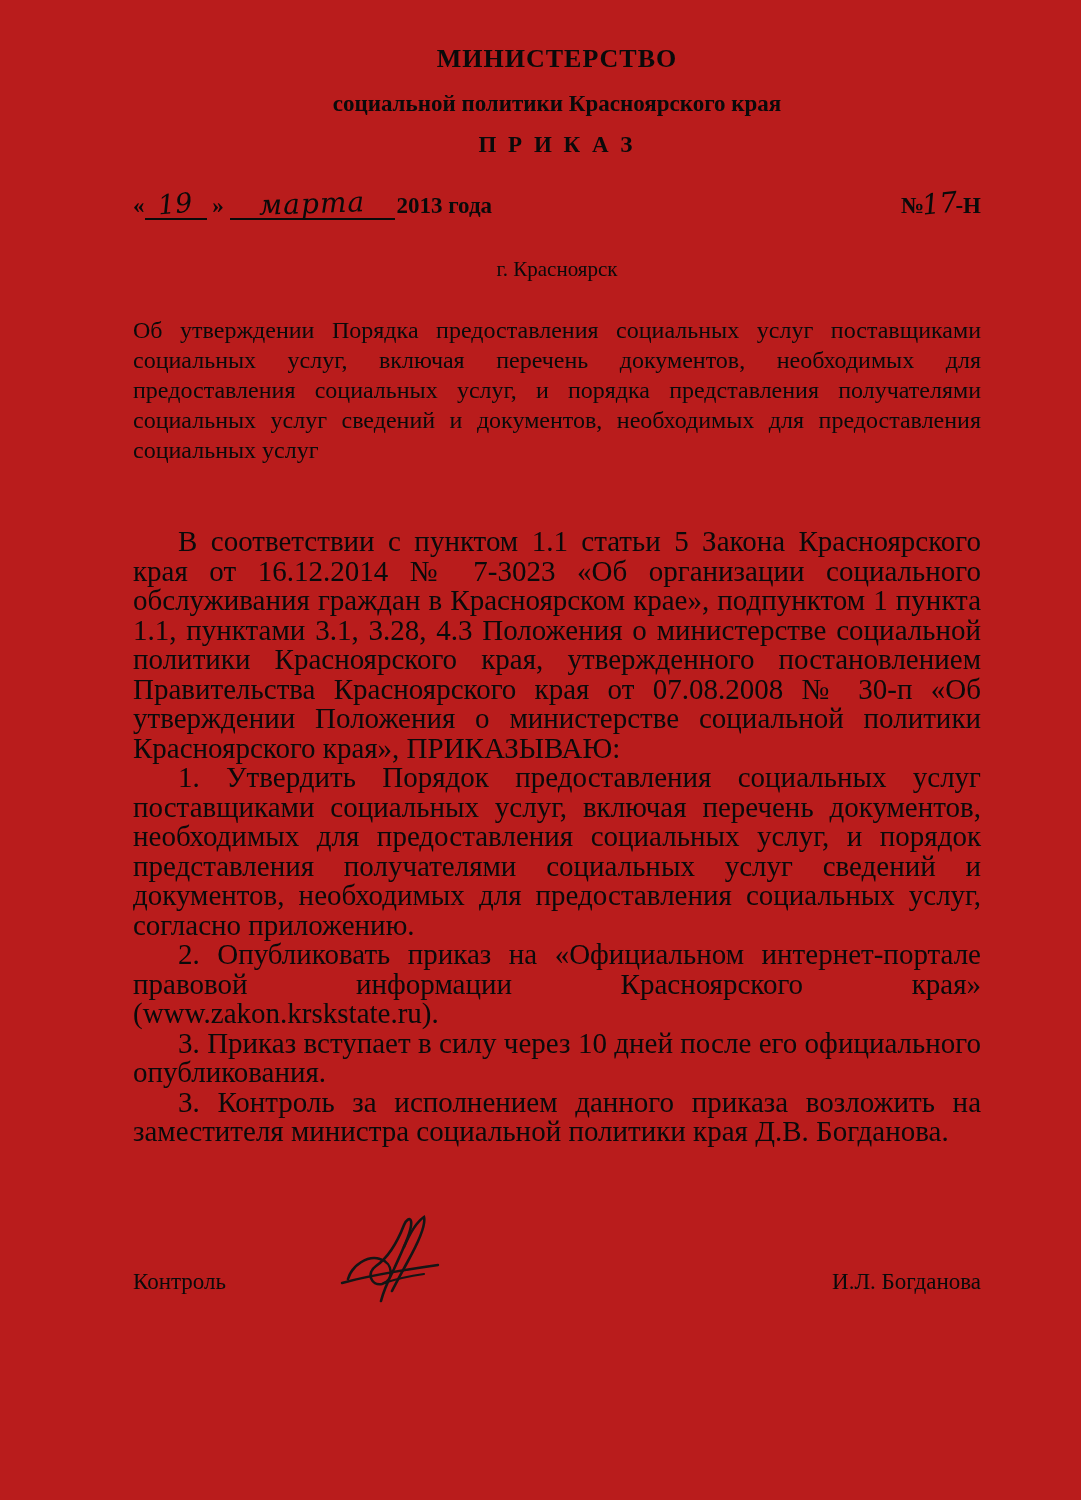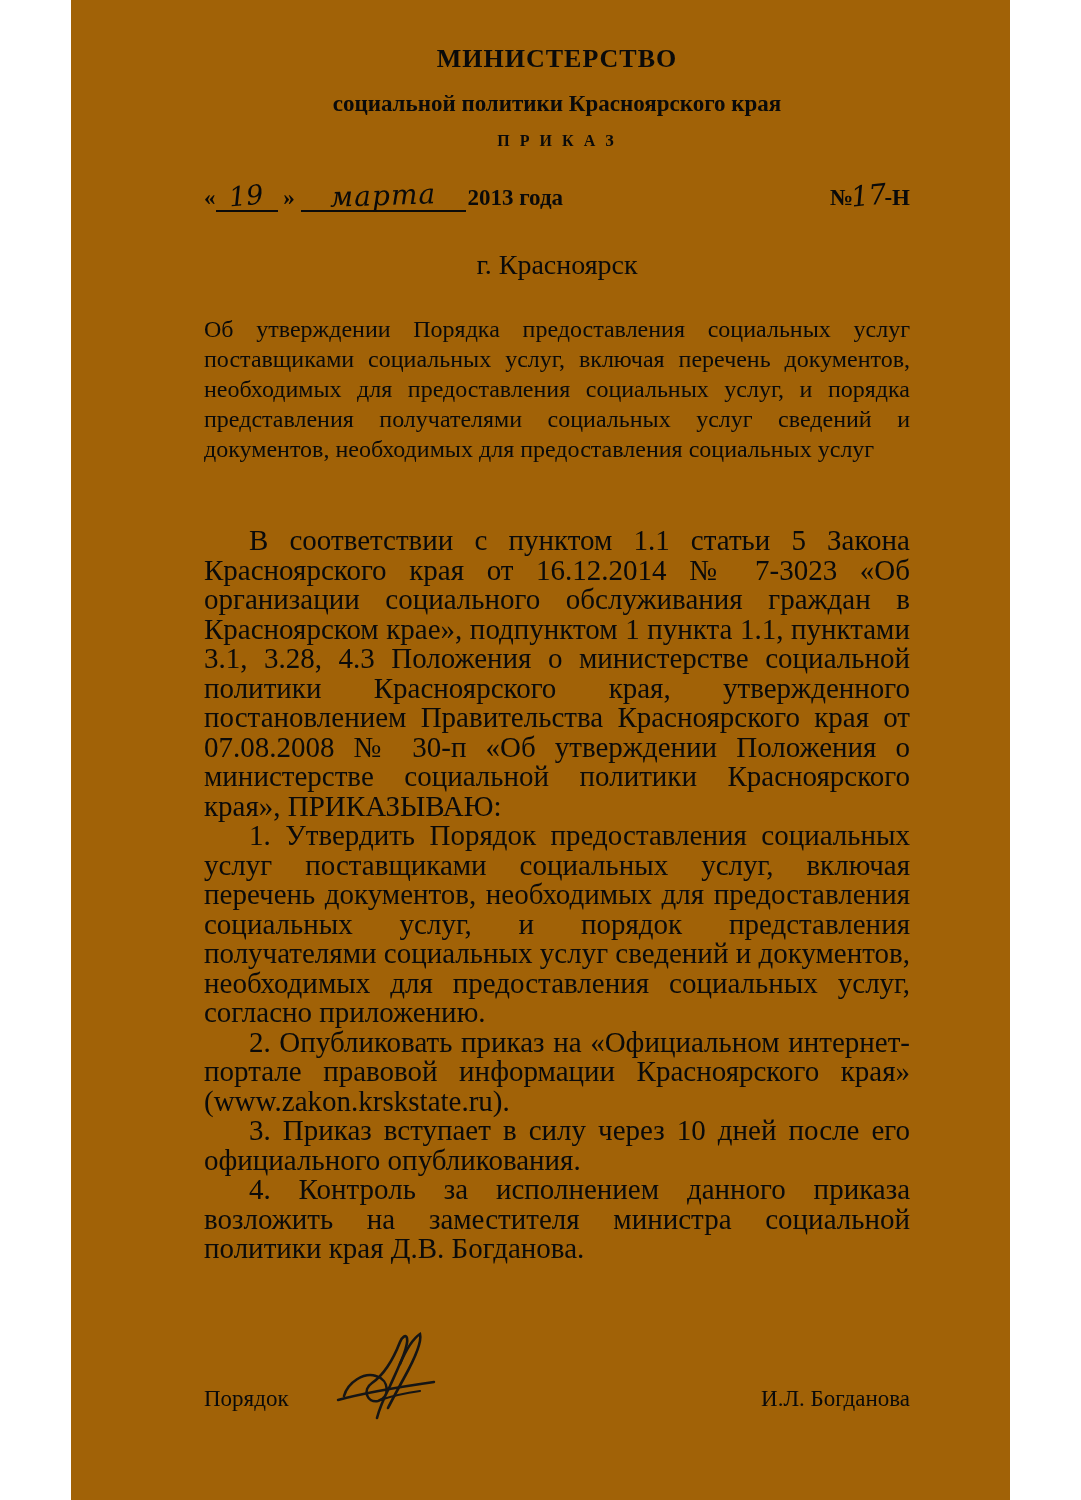--- a/index.html
+++ b/index.html
@@ -1,42 +1,42 @@
 <!DOCTYPE html>
 <html lang="ru"><head>
 <meta charset="utf-8">
 <style>
   * { margin: 0; padding: 0; box-sizing: border-box; }
   html, body { background: #ffffff; }
   .page {
-    width: 939px;
+    width: 1081px;
     height: 1500px;
     margin: 0 auto;
-    background: #a16207;
+    background: #b91c1c;
     color: #0a0a0a;
     font-family: "Liberation Serif", "DejaVu Serif", serif;
     padding: 44px 100px 0 133px;
     position: relative;
     overflow: hidden;
   }
   .center { text-align: center; }
   .org1 {
     font-weight: bold;
     font-size: 26px;
     letter-spacing: 1px;
     margin-bottom: 17px;
   }
   .org2 {
     font-weight: bold;
     font-size: 23px;
     margin-bottom: 15px;
   }
   .doctype {
     font-weight: bold;
-    font-size: 16px;
+    font-size: 23px;
     letter-spacing: 3px;
     margin-bottom: 29px;
   }
   .date-row {
     display: flex;
     justify-content: space-between;
     align-items: baseline;
     font-size: 23px;
     font-weight: bold;
     margin-bottom: 26px;
@@ -56,21 +56,21 @@
     line-height: 1.05;
   }
   .blank-day { min-width: 62px; }
   .blank-month { min-width: 165px; margin-right: 2px; }
   .hand-day { font-size: 27px; transform: rotate(-5deg); }
   .hand-month { font-size: 28px; transform: rotate(-2deg); letter-spacing: 1px; }
   .hand-num { font-size: 28px; transform: rotate(-6deg); margin: 0 -2px; }
   .num-right { white-space: nowrap; }
   .place {
     text-align: center;
-    font-size: 28px;
+    font-size: 21px;
     margin-bottom: 33px;
   }
   .subject {
     font-size: 24px;
     line-height: 30px;
     text-align: justify;
     margin-bottom: 62px;
   }
   .para {
     font-size: 29px;
@@ -107,25 +107,25 @@
 
   <div class="place">г. Красноярск</div>
 
   <div class="subject">Об утверждении Порядка предоставления социальных услуг поставщиками социальных услуг, включая перечень документов, необходимых для предоставления социальных услуг, и порядка представления получателями социальных услуг сведений и документов, необходимых для предоставления социальных услуг</div>
 
   <div>
     <p class="para">В соответствии с пунктом 1.1 статьи 5 Закона Красноярского края от 16.12.2014 № 7-3023 «Об организации социального обслуживания граждан в Красноярском крае», подпунктом 1 пункта 1.1, пунктами 3.1, 3.28, 4.3 Положения о министерстве социальной политики Красноярского края, утвержденного постановлением Правительства Красноярского края от 07.08.2008 № 30-п «Об утверждении Положения о министерстве социальной политики Красноярского края», ПРИКАЗЫВАЮ:</p>
     <p class="para">1. Утвердить Порядок предоставления социальных услуг поставщиками социальных услуг, включая перечень документов, необходимых для предоставления социальных услуг, и порядок представления получателями социальных услуг сведений и документов, необходимых для предоставления социальных услуг, согласно приложению.</p>
     <p class="para">2. Опубликовать приказ на «Официальном интернет-портале правовой информации Красноярского края» (www.zakon.krskstate.ru).</p>
     <p class="para">3. Приказ вступает в силу через 10 дней после его официального опубликования.</p>
-    <p class="para">4. Контроль за исполнением данного приказа возложить на заместителя министра социальной политики края Д.В. Богданова.</p>
+    <p class="para">3. Контроль за исполнением данного приказа возложить на заместителя министра социальной политики края Д.В. Богданова.</p>
   </div>
 
   <div class="sig-row">
-    <div class="sig-title">Порядок</div>
+    <div class="sig-title">Контроль</div>
     <div class="sig-mark">
       <svg width="120" height="92" viewBox="0 0 120 92" aria-hidden="true">
         <g stroke="#151515" fill="none" stroke-linecap="round">
           <path d="M14 66 C18 52 34 42 46 46 C60 50 60 68 48 71 C37 73 32 60 42 53 C55 44 63 30 70 12 C72 7 76 4 77 8 C79 16 68 38 60 56 C54 68 49 80 47 88" stroke-width="2.6"></path>
           <path d="M70 34 C76 20 84 8 90 4 C92 12 84 30 74 48 C68 59 62 70 58 78" stroke-width="2.6"></path>
           <path d="M8 70 C30 64 62 58 104 52" stroke-width="2.4"></path>
           <path d="M50 70 C62 66 76 63 90 61" stroke-width="2.2"></path>
         </g>
       </svg>
     </div>

